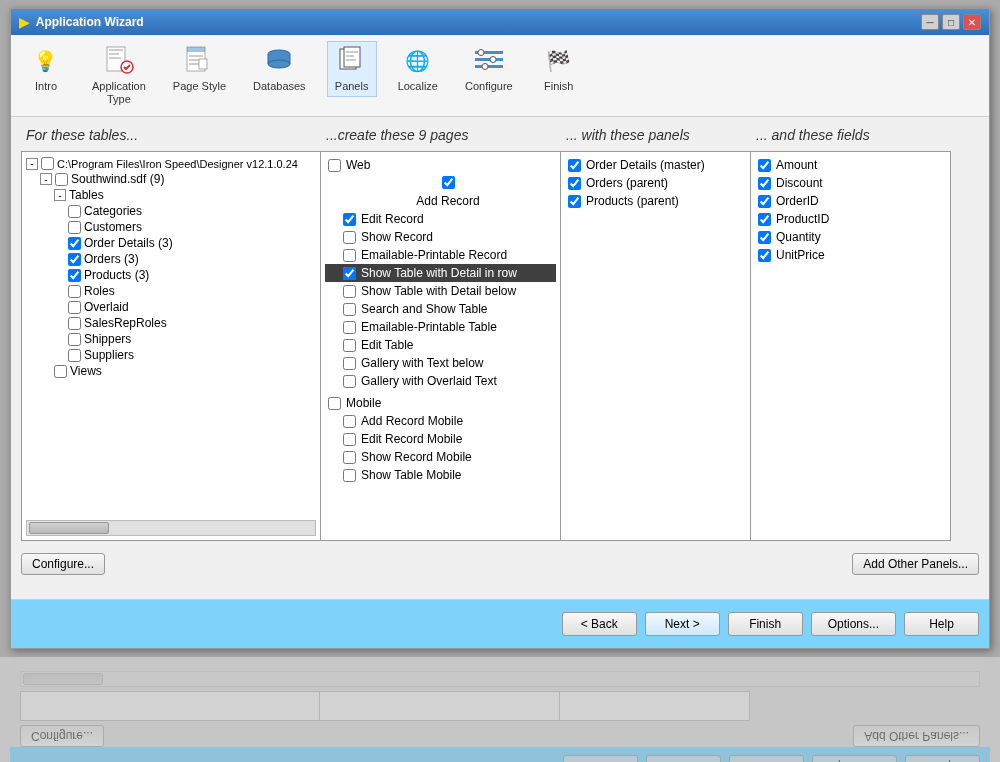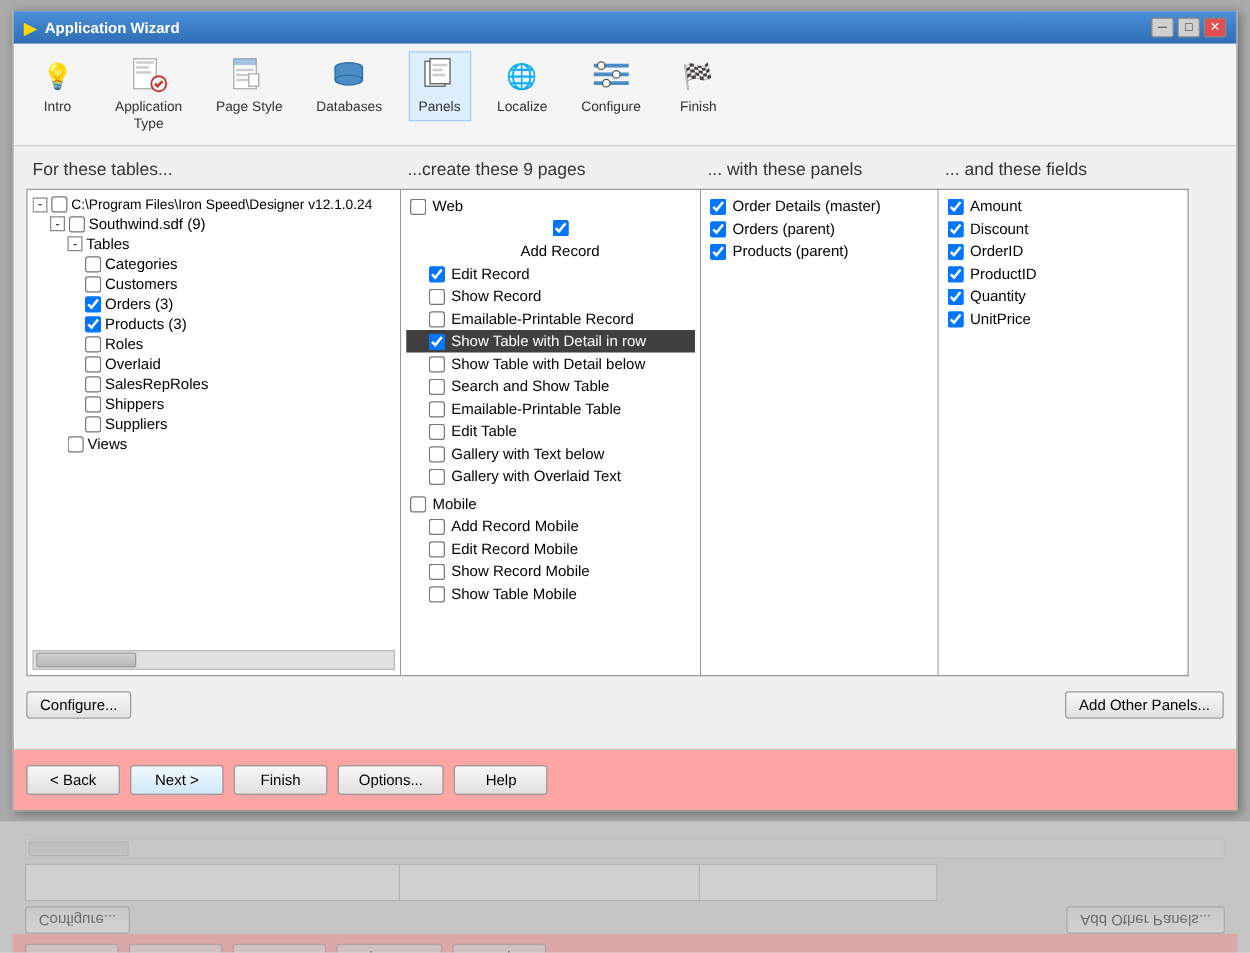--- a/index.html
+++ b/index.html
@@ -108,20 +108,21 @@
     
     .header-row {
       display: grid;
       grid-template-columns: 300px 240px 190px 200px;
       margin-bottom: 8px;
       padding: 0 5px;
     }
     .header-col {
       font-size: 14px;
       color: #333;
+      font-style: italic;
     }
 
     
     .panels-row {
       display: grid;
       grid-template-columns: 300px 240px 190px 200px;
       gap: 0;
       height: 390px;
     }
 
@@ -191,24 +192,24 @@
       gap: 5px;
     }
     .section-checkbox {
       width: 13px;
       height: 13px;
     }
 
     
     .bottom-bar {
       display: flex;
-      justify-content: flex-start;
+      justify-content: flex-end;
       gap: 8px;
       padding: 12px 10px;
-      background: #fca5a5;
+      background: #7dd3fc;
       border-top: 1px solid #ccc;
       margin-top: 8px;
     }
     .btn {
       padding: 4px 16px;
       font-size: 12px;
       background: linear-gradient(to bottom, #f8f8f8, #e0e0e0);
       border: 1px solid #999;
       border-radius: 3px;
       cursor: pointer;
@@ -392,20 +393,24 @@
           <div class="tree-item indent3">
             <input type="checkbox" class="tree-checkbox" style="">
             <span class="tree-label">Categories</span>
           </div>
 
           <div class="tree-item indent3">
             <input type="checkbox" class="tree-checkbox" style="">
             <span class="tree-label">Customers</span>
           </div>
 
+          <div class="tree-item indent3">
+            <input type="checkbox" class="tree-checkbox" checked="" style="">
+            <span class="tree-label">Order Details (3)</span>
+          </div>
 
           <div class="tree-item indent3">
             <input type="checkbox" class="tree-checkbox" checked="" style="">
             <span class="tree-label">Orders (3)</span>
           </div>
 
           <div class="tree-item indent3">
             <input type="checkbox" class="tree-checkbox" checked="" style="">
             <span class="tree-label">Products (3)</span>
           </div>

